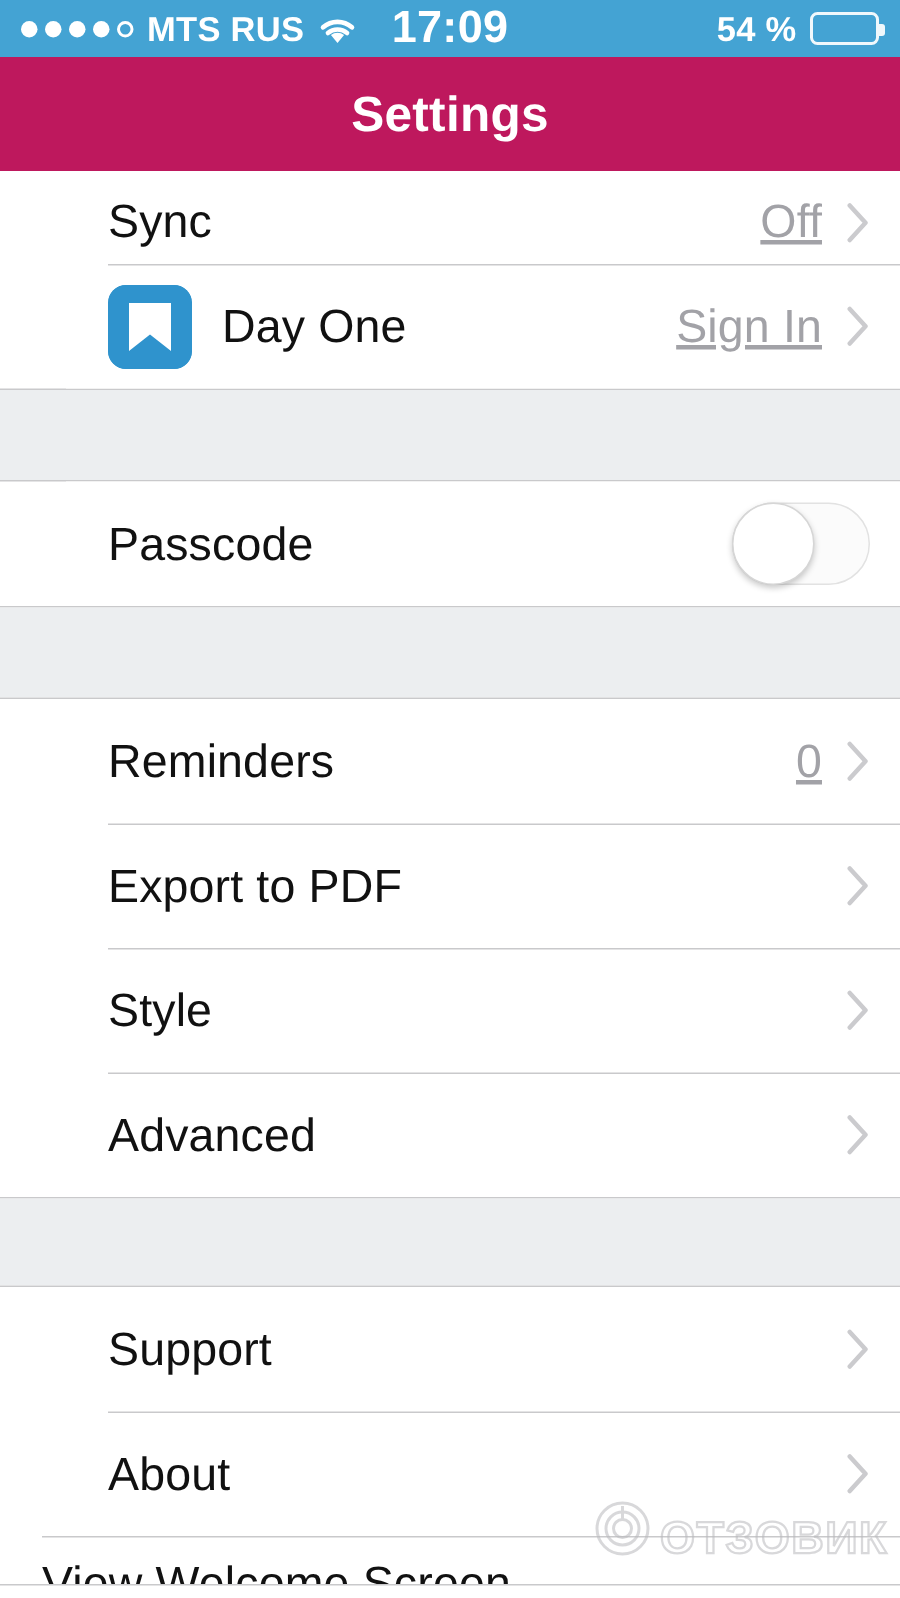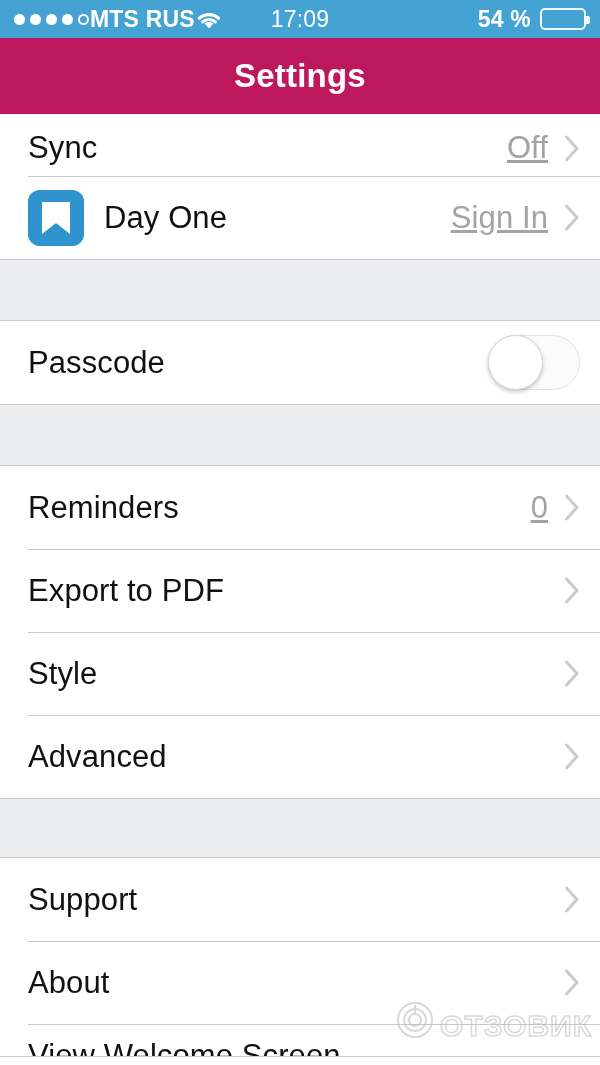--- a/index.html
+++ b/index.html
@@ -26,40 +26,40 @@
     background: #44a3d3;
     display: flex;
     align-items: center;
     padding: 0 14px;
     color: #ffffff;
     font-size: 23px;
     font-weight: bold;
     letter-spacing: 0.2px;
     position: relative;
   }
-  .sb-left { display: flex; align-items: center; gap: 1px; }
+  .sb-left { display: flex; align-items: center; gap: 9px; }
   .dots { display: flex; align-items: center; gap: 5px; }
   .dot {
     width: 11px; height: 11px; border-radius: 50%;
     background: #ffffff;
   }
   .dot.hollow {
     background: transparent;
     border: 2px solid #ffffff;
     width: 11px; height: 11px;
   }
   .carrier { font-size: 23px; font-weight: bold; }
   .wifi-icon { display: inline-block; width: 26px; height: 20px; }
 
   .sb-time {
     position: absolute;
     left: 0; right: 0;
     text-align: center;
-    font-size: 23px;
-    font-weight: normal;
+    font-size: 30px;
+    font-weight: bold;
     pointer-events: none;
   }
 
   .sb-right {
     margin-left: auto;
     display: flex;
     align-items: center;
     gap: 9px;
     position: relative;
     z-index: 2;
@@ -131,20 +131,21 @@
   .gap.short { height: 58px; }
 
   .row {
     position: relative;
     height: 83px;
     display: flex;
     align-items: center;
     padding: 0 20px 0 28px;
     background: #ffffff;
     cursor: pointer;
+    margin-left: 44px;
   }
   .row.clipped { height: 62px; align-items: flex-end; padding-bottom: 10px; }
   .row + .row::before {
     content: "";
     position: absolute;
     left: 28px; right: 0; top: 0;
     height: 1px;
     background: #c9c9cb;
   }
 

